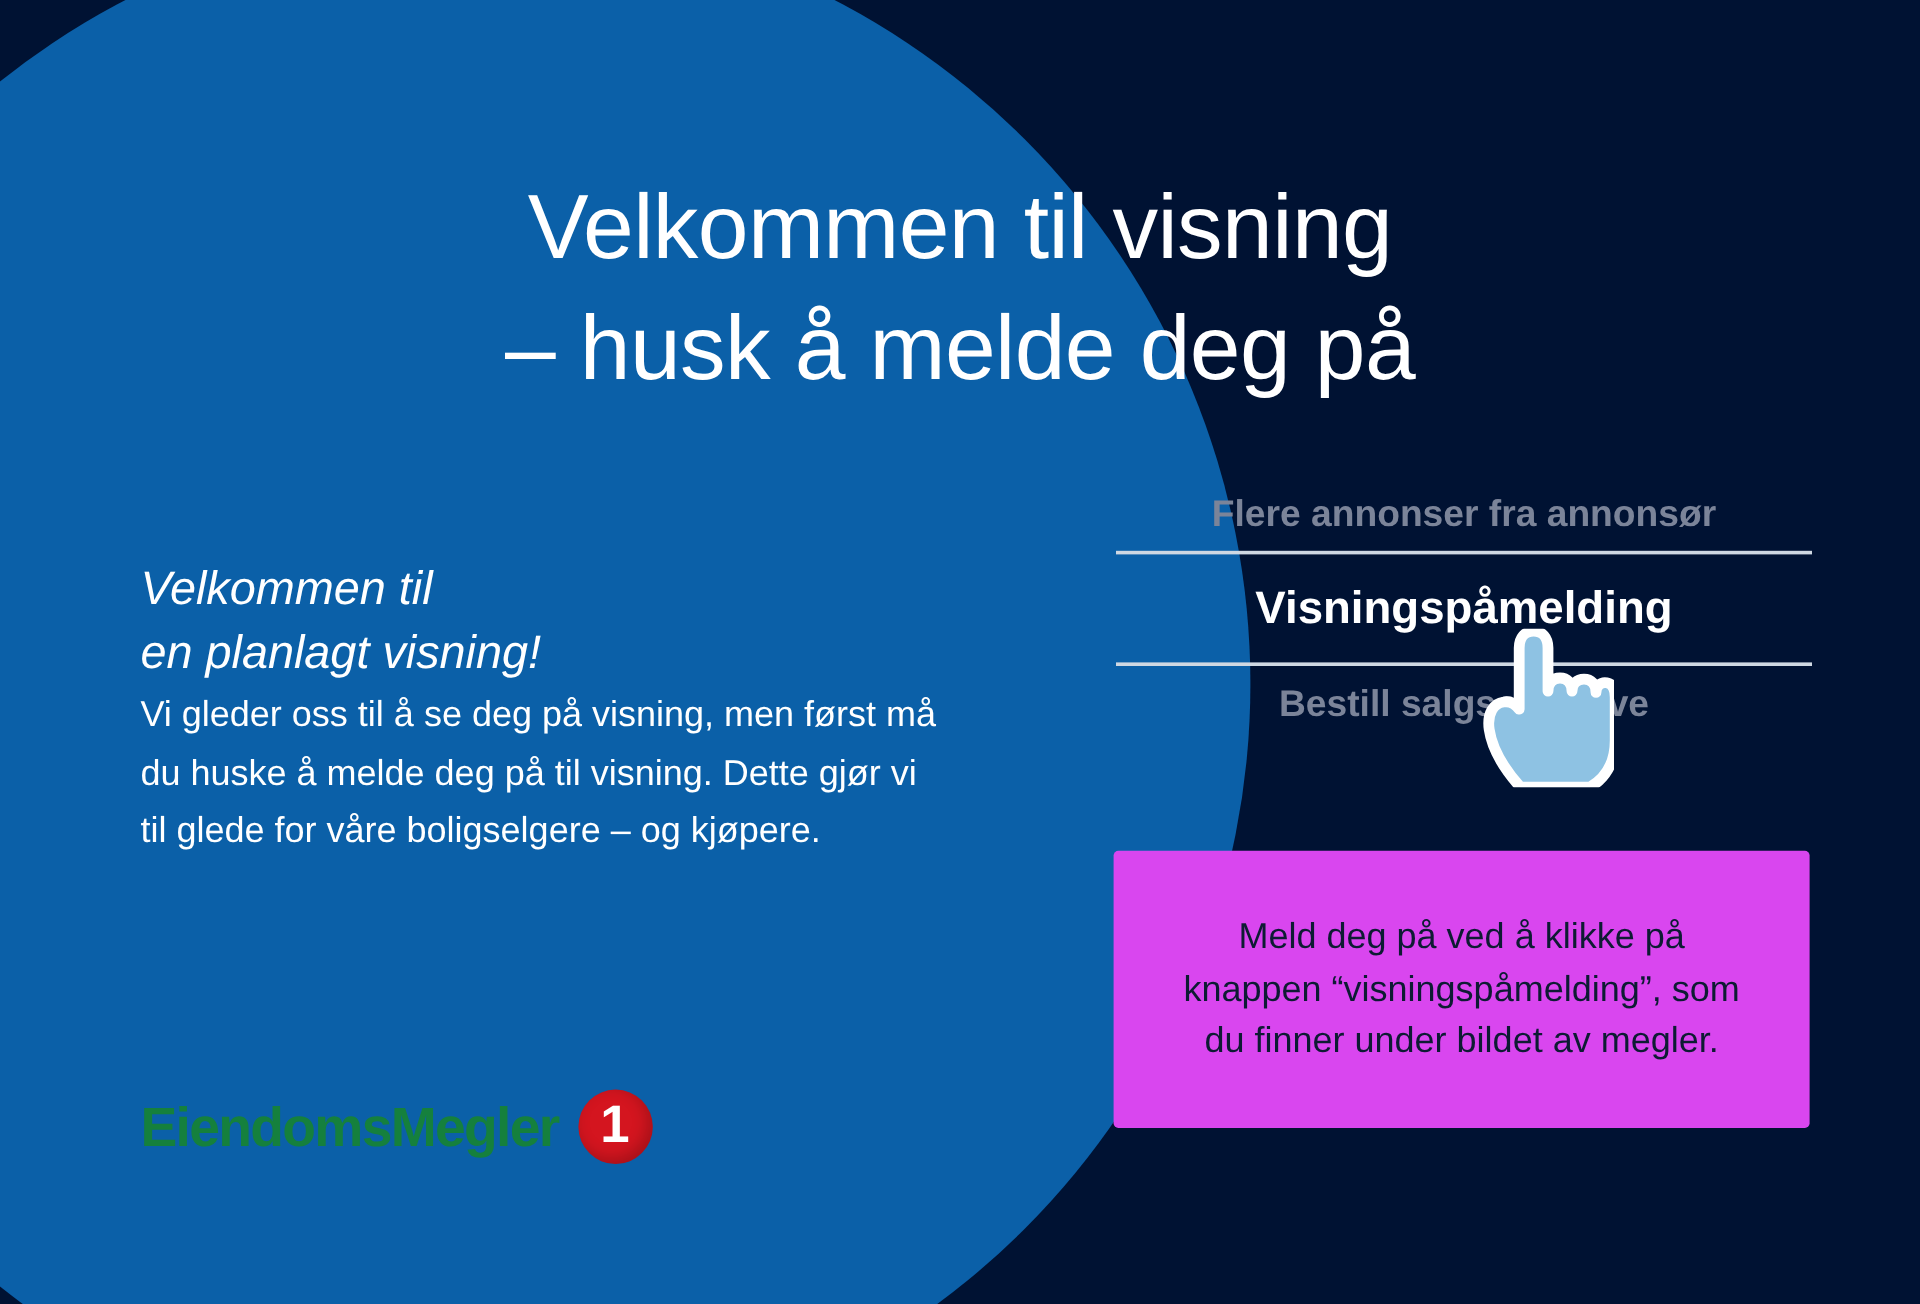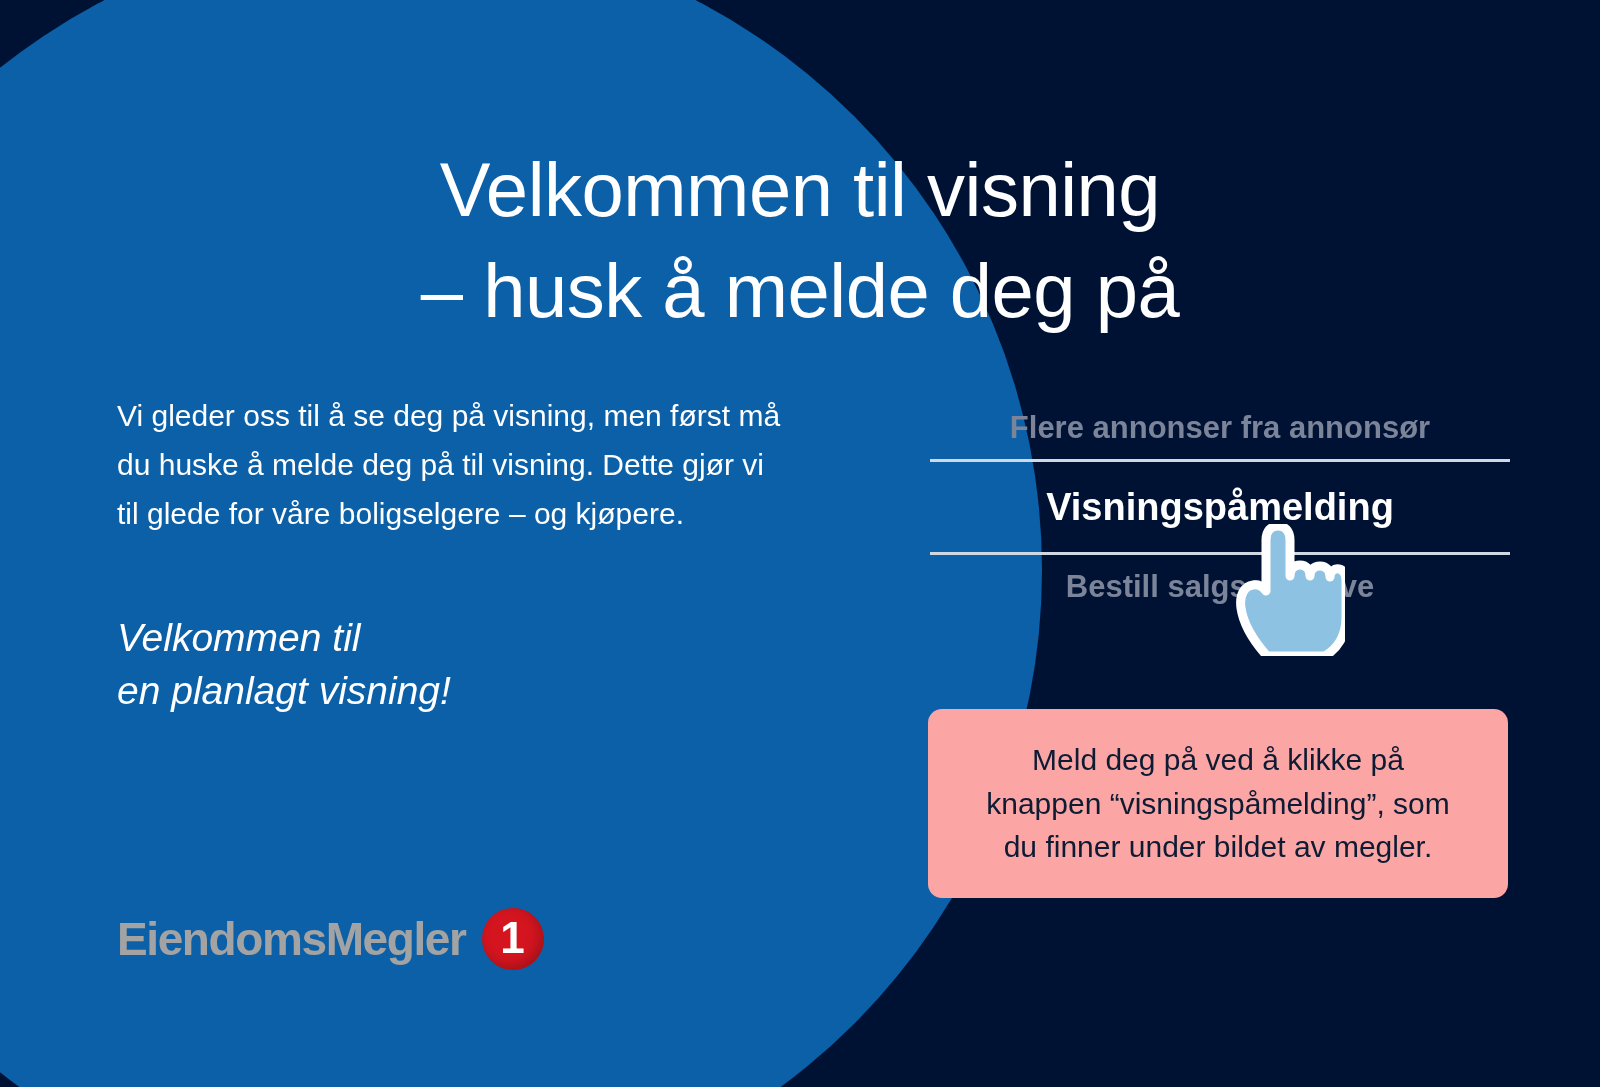--- a/index.html
+++ b/index.html
@@ -73,21 +73,21 @@
   
   #logo {
     position: absolute;
     left: 117px;
     top: 908px;
     display: flex;
     align-items: center;
     gap: 16px;
   }
   #logo-wordmark {
-    color: #a3a3a3;
+    color: #15803d;
     font-size: 46px;
     font-weight: 700;
     letter-spacing: -1.4px;
     line-height: 1;
   }
   #logo-badge {
     position: relative;
     width: 62px;
     height: 62px;
     border-radius: 50%;
@@ -144,23 +144,23 @@
     width: 112px;
     height: 132px;
   }
 
   
   #tooltip {
     position: absolute;
     left: 928px;
     top: 709px;
     width: 580px;
-    height: 189px;
-    border-radius: 14px;
-    background: #fca5a5;
+    height: 231px;
+    border-radius: 4px;
+    background: #d946ef;
     display: flex;
     align-items: center;
     justify-content: center;
     box-sizing: border-box;
     padding: 0 26px;
   }
   #tooltip-text {
     color: #0d1b33;
     font-size: 30px;
     line-height: 1.46;
@@ -172,25 +172,25 @@
 <body>
 
 <div id="stage">
 
   <div id="blue-circle"></div>
 
   <h1 id="headline">Velkommen til visning
 – husk å melde deg på</h1>
 
   <div id="left-col">
+    <p id="welcome-note">Velkommen til
+en planlagt visning!</p>
     <p id="intro-paragraph">Vi gleder oss til å se deg på visning, men først må
 du huske å melde deg på til visning. Dette gjør vi
 til glede for våre boligselgere – og kjøpere.</p>
-    <p id="welcome-note">Velkommen til
-en planlagt visning!</p>
   </div>
 
   <div id="logo">
     <span id="logo-wordmark">EiendomsMegler</span>
     <span id="logo-badge">
       <span id="logo-badge-number">1</span>
     </span>
   </div>
 
   <div id="ad-menu">

